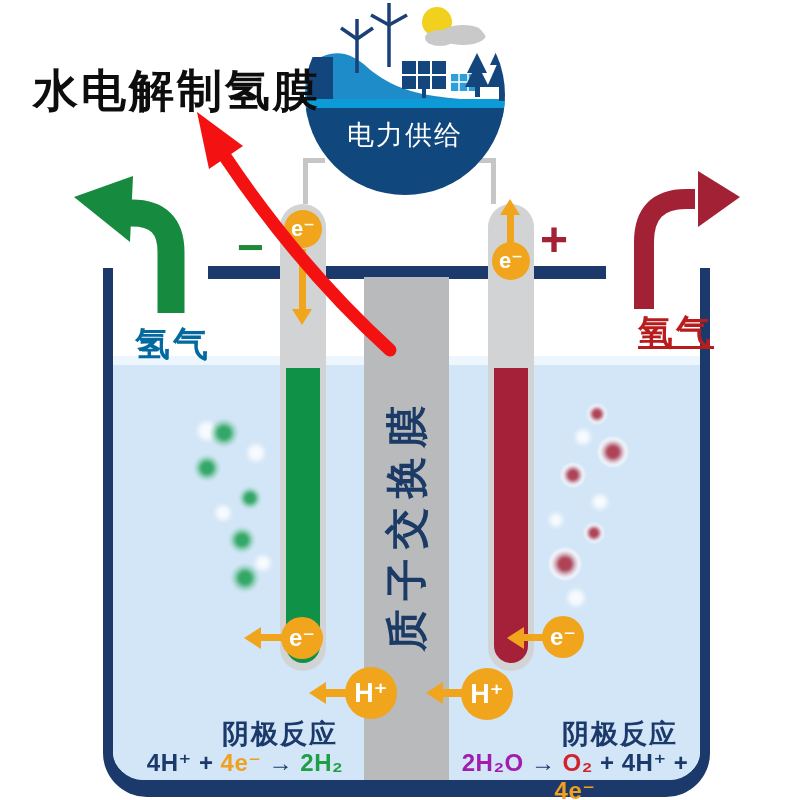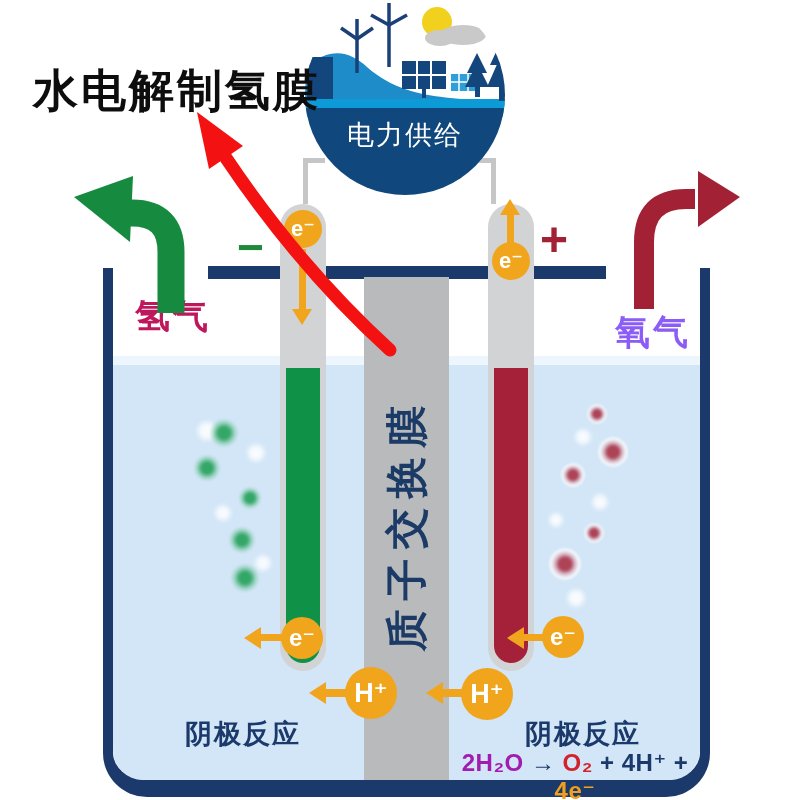--- a/index.html
+++ b/index.html
@@ -45,21 +45,21 @@
   .tri.up{border-left-width:10px;border-right-width:10px;border-bottom:16px solid #f0a51d;}
   .tri.left{border-top-width:11px;border-bottom-width:11px;border-right:17px solid #f0a51d;}
   
   .bubble{border-radius:50%;filter:blur(1px);}
   .bubble.h2{background:radial-gradient(circle,rgba(35,160,88,0.9) 0 28%,rgba(120,200,160,0.5) 55%,rgba(235,248,242,0) 75%);}
   .bubble.o2{background:radial-gradient(circle,rgba(168,38,58,0.85) 0 26%,rgba(220,150,160,0.5) 45%,rgba(255,255,255,0.8) 62%,rgba(255,255,255,0) 80%);}
   .bubble.pale{background:radial-gradient(circle,rgba(255,255,255,0.85) 0 40%,rgba(255,255,255,0) 75%);filter:blur(2px);}
   
   #title{left:33px;top:42px;font-size:45px;font-weight:600;color:#0d0d0d;letter-spacing:3px;margin-top:19px;}
   .gas-label{font-size:35px;font-weight:bold;letter-spacing:3px;}
-  .rx-title{font-size:27px;font-weight:bold;color:#1b3a6b;letter-spacing:2px;text-align:center;}
+  .rx-title{font-size:27px;font-weight:bold;color:#1b3a6b;letter-spacing:2px;text-align:right;}
   .rx-eq{font-size:24px;font-weight:bold;text-align:center;letter-spacing:0.5px;}
   .terminal{font-weight:bold;line-height:1;}
   
   #power{left:305px;top:-5px;width:200px;height:200px;border-radius:50%;overflow:hidden;background:#ffffff;}
   #power-label{position:absolute;left:0;right:0;top:122px;text-align:center;color:#ffffff;font-size:27px;font-weight:normal;letter-spacing:2px;}
   svg{display:block;}
   #arrows-overlay{left:0;top:0;pointer-events:none;}
 </style>
 </head>
 <body>
@@ -177,24 +177,25 @@
 
   <div class="abs oline" style="left:440px;top:689px;width:24px;height:8px;"></div>
   <div class="abs tri left" style="left:423px;top:682px;"></div>
   <div class="abs badge" style="left:461px;top:668px;width:52px;height:52px;font-size:27px;">
     <span>H⁺</span>
   </div>
 
   <div class="abs txt terminal" style="left:237px;top:224px;font-size:46px;color:#1f8a3c;">−</div>
   <div class="abs txt terminal" style="left:540px;top:216px;font-size:48px;color:#a32135;">+</div>
 
-  <div class="abs txt gas-label" style="left:135px;top:293px;color:#be185d;">氢气</div>
-  <div class="abs txt gas-label" style="left:615px;top:309px;color:#8b5cf6;">氧气</div>
+  <div class="abs txt gas-label" style="left:135px;top:321px;color:#0369a1;">氢气</div>
+  <div class="abs txt gas-label" style="left:638px;top:309px;color:#b91c1c;text-decoration:underline;">氧气</div>
 
   <div class="abs rx-title" style="left:148px;top:716px;width:190px;">阴极反应</div>
+  <div class="abs rx-eq" style="left:135px;top:749px;width:220px;"><span style="color: rgb(27, 58, 107);">4H⁺ + </span><span style="color: rgb(240, 160, 30);">4e⁻</span><span style="color: rgb(27, 58, 107);"> → </span><span style="color: rgb(31, 158, 69);">2H₂</span></div>
   <div class="abs rx-title" style="left:488px;top:716px;width:190px;">阴极反应</div>
   <div class="abs rx-eq" style="left:453px;top:749px;width:244px;"><span style="color: #a21caf;">2H₂O</span><span style="color: rgb(27, 58, 107);"> → </span><span style="color: rgb(210, 34, 45);">O₂</span><span style="color: rgb(27, 58, 107);"> + 4H⁺ + </span><span style="color: rgb(240, 160, 30);">4e⁻</span></div>
 
   <div class="abs txt" id="title">水电解制氢膜</div>
 
   <svg id="arrows-overlay" class="abs" width="800" height="800" viewBox="0 0 800 800">
 
     <g>
       <path d="M 171 313 L 171 252 Q 171 213 132 213 L 121 213" fill="none" stroke="#168a3e" stroke-width="27"></path>
       <polygon points="74,197 133,176 130,242" fill="#168a3e"></polygon>

